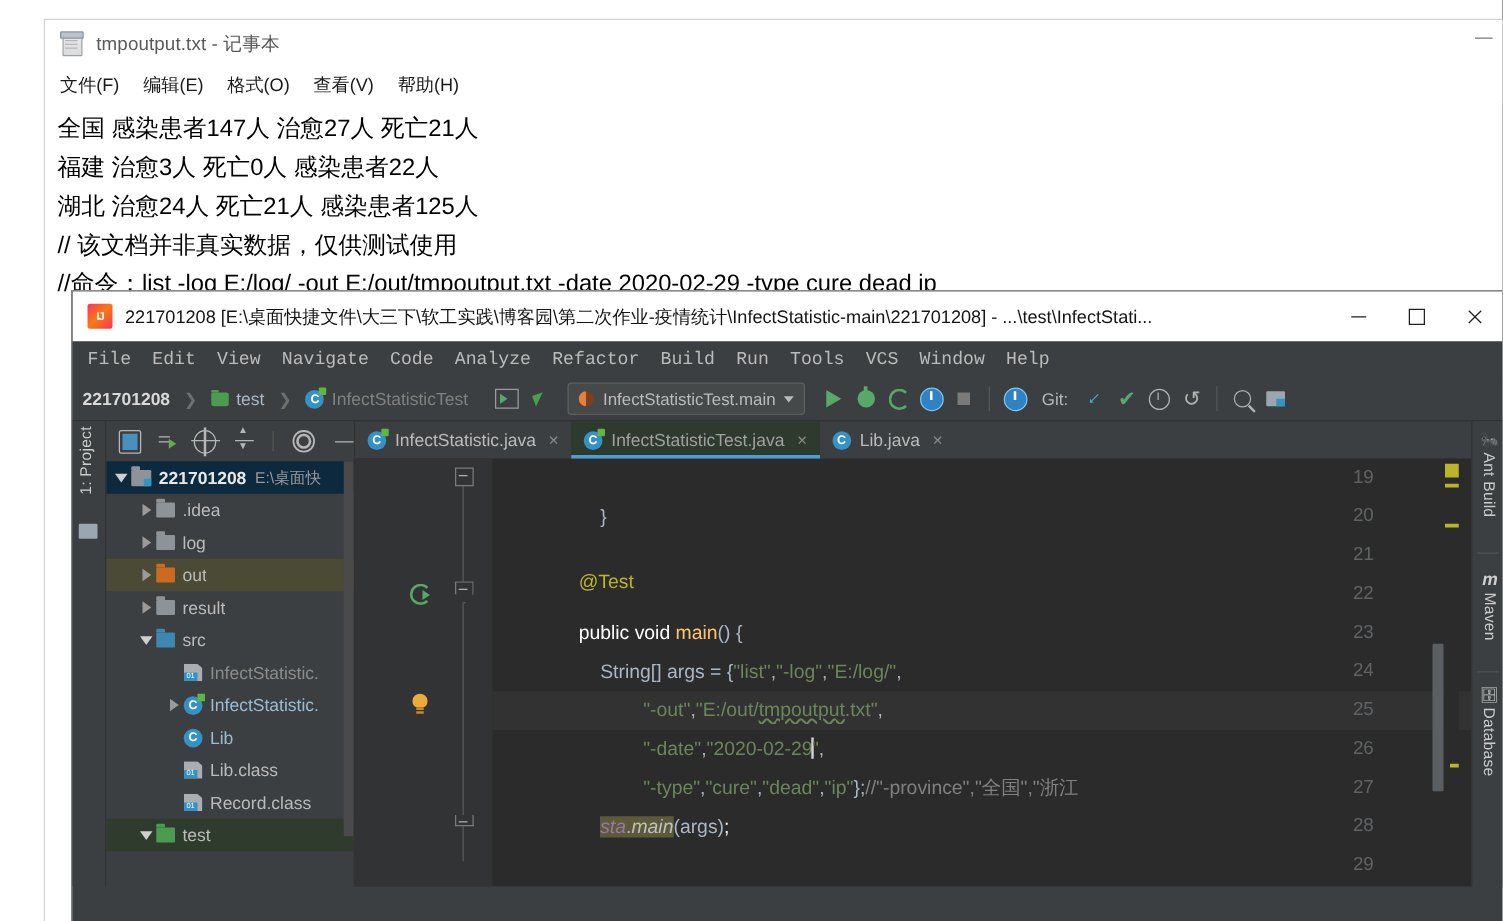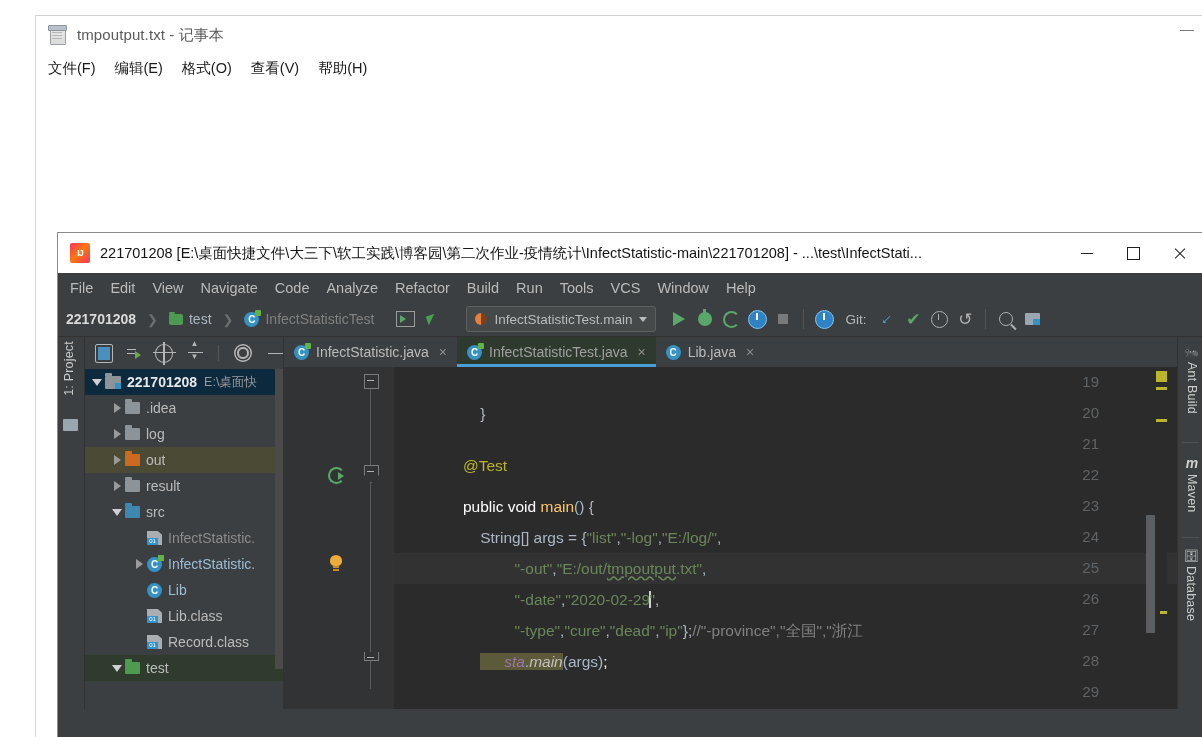--- a/index.html
+++ b/index.html
@@ -86,21 +86,21 @@
   .wb .xx:before,.wb .xx:after{
     content:"";position:absolute;left:0;top:6px;width:14px;height:1px;background:#202020;
   }
   .wb .xx:before{transform:rotate(45deg);}
   .wb .xx:after{transform:rotate(-45deg);}
 
   .idea-menubar{
     height:29px;background:#3c3f41;display:flex;align-items:center;
     padding-left:12px;gap:17px;font-size:14.5px;color:#bbbbbb;
   }
-  .idea-menubar span{white-space:nowrap;}
+  .idea-menubar span{white-space:nowrap;font-family:Liberation Mono, monospace;}
 
   .idea-toolbar{
     height:34px;background:#3c3f41;display:flex;align-items:center;
     padding-left:4px;gap:0px;position:relative;
     border-bottom:1px solid #323232;
   }
   .crumb{display:flex;align-items:center;gap:6px;font-size:14px;color:#a9b7c6;}
   .crumb-sep{color:#6e6e6e;font-size:13px;margin:0 5px;}
   .crumb-proj{color:#d9d9d9;font-weight:bold;font-size:14px;}
   .crumb-grey{color:#808080;}
@@ -112,21 +112,21 @@
   }
   .ic-class:after{content:"C";position:absolute;left:0;top:0;width:15px;height:15px;
     color:#fff;font-size:10px;text-align:center;line-height:15px;font-weight:bold;}
   .ic-class.test:before{content:"";position:absolute;right:-2px;top:-2px;width:6px;height:6px;
     background:#62b543;border-radius:1px;}
 
   .tb-btn{width:26px;height:26px;display:flex;align-items:center;justify-content:center;position:relative;}
   .runcfg{
     height:24px;border:1px solid #5e6060;border-radius:3px;background:#45494a;
     display:flex;align-items:center;padding:0 8px;gap:7px;font-size:13.5px;color:#bbbbbb;
-    margin-left:22px;
+    margin-left:10px;
   }
   .cfg-dot{width:12px;height:12px;border-radius:50%;
     background:linear-gradient(90deg,#e8803a 50%,#7a4020 50%);}
   .caret-d{width:0;height:0;border-left:4px solid transparent;border-right:4px solid transparent;border-top:5px solid #bbbbbb;}
   .play{width:0;height:0;border-top:7px solid transparent;border-bottom:7px solid transparent;border-left:12px solid #59a869;}
   .stop-sq{width:10px;height:10px;background:#7a7a7a;}
   .sep-v{width:1px;height:20px;background:#555;margin:0 7px;}
   .git-lbl{font-size:13.5px;color:#b8b8b8;}
   .chk{color:#59a869;font-size:17px;line-height:1;}
   .arrdown{color:#40b6e0;font-size:16px;line-height:1;transform:rotate(45deg);display:inline-block;}
@@ -250,21 +250,21 @@
   .cursor{display:inline-block;width:1.5px;height:17px;background:#d0d0d0;vertical-align:-3px;margin:0 -1px;}
   .sta-hl{background:#5c5a38;}
 
   .kw{color:#ffffff;}
   .str{color:#6a8759;}
   .cmt{color:#808080;}
   .ann{color:#bbb529;}
   .pun{color:#a9b7c6;}
   .typ{color:#a9b7c6;}
   .mth{color:#ffc66d;}
-  .fld{color:#9876aa;font-style:italic;margin-left:24px;}
+  .fld{color:#9876aa;font-style:italic;}
   .mit{color:#c0c0c0;font-style:italic;}
   .wave{text-decoration:underline;text-decoration-style:wavy;text-decoration-color:#6a8759;}
 
   .edit-scroll{position:absolute;right:22px;top:0;width:9px;height:342px;}
   .es-thumb{position:absolute;right:0;top:148px;width:9px;height:118px;background:#5c5f61;border-radius:1px;}
   .marker-gut{position:absolute;right:10px;top:0;width:12px;height:342px;background:#2b2b2b;}
   .mk{position:absolute;right:1px;width:9px;height:3px;}
   .mk.warn{background:#bbb529;}
   .mk.box{height:11px;width:11px;right:0;background:#bbb529;}
 
@@ -289,20 +289,27 @@
       </div>
       <div class="np-title">tmpoutput.txt - 记事本</div>
       <div class="np-min"></div>
     </div>
     <div class="np-menubar">
       <span>文件(F)</span>
       <span>编辑(E)</span>
       <span>格式(O)</span>
       <span>查看(V)</span>
       <span>帮助(H)</span>
+    </div>
+    <div class="np-body">
+      <div class="np-line">全国 感染患者147人 治愈27人 死亡21人</div>
+      <div class="np-line">福建 治愈3人 死亡0人 感染患者22人</div>
+      <div class="np-line">湖北 治愈24人 死亡21人 感染患者125人</div>
+      <div class="np-line">// 该文档并非真实数据，仅供测试使用</div>
+      <div class="np-line">//命令：list -log E:/log/ -out E:/out/tmpoutput.txt -date 2020-02-29 -type cure dead ip</div>
     </div>
   </div>
 
   <div class="idea">
 
     <div class="idea-titlebar">
       <div class="idea-logo"></div>
       <div class="idea-title">221701208 [E:\桌面快捷文件\大三下\软工实践\博客园\第二次作业-疫情统计\InfectStatistic-main\221701208] - ...\test\InfectStati...</div>
       <div class="idea-winbtns">
         <div class="wb">

